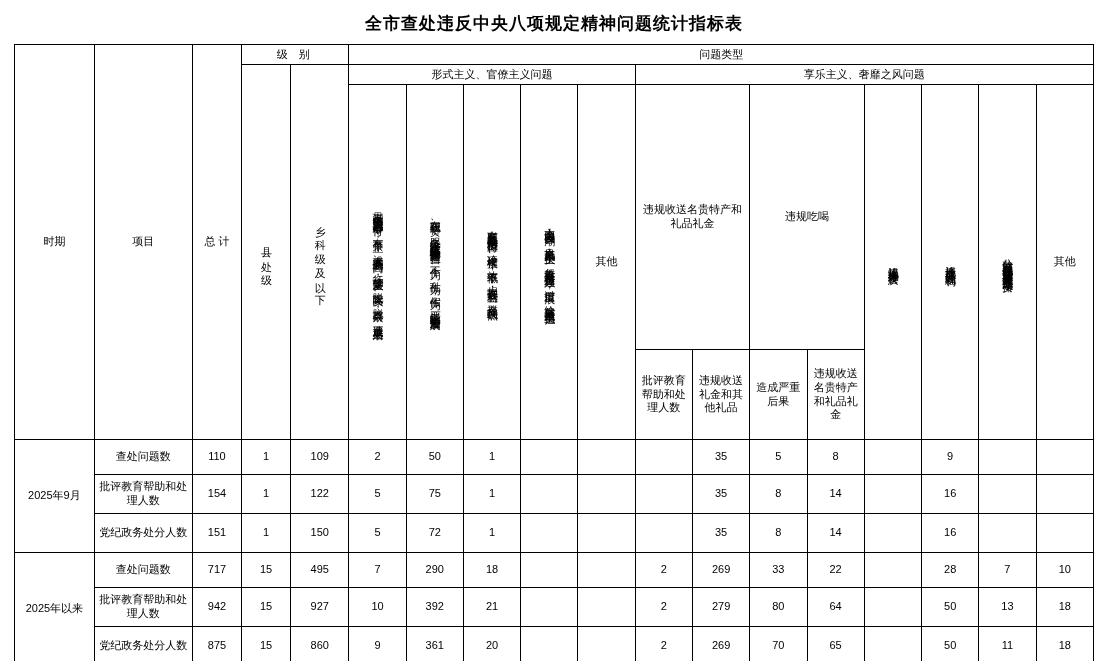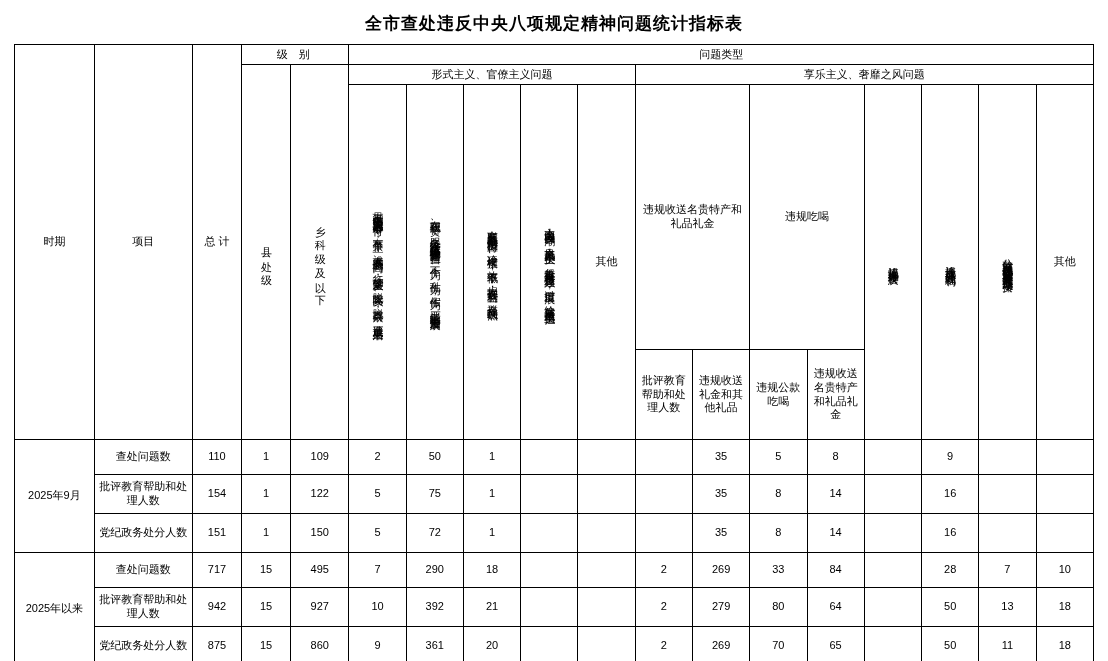--- a/index.html
+++ b/index.html
@@ -174,21 +174,21 @@
           <div class="vert-wrap">
               <span class="vert">公款旅游以及违规接受管理和服务对象等旅游活动安排</span>
             </div>
         </td>
         <td rowspan="2">其他</td>
       </tr>
 
       <tr style="height:90px;">
         <td>批评教育帮助和处理人数</td>
         <td>违规收送礼金和其他礼品</td>
-        <td>违规公款吃喝</td>
+        <td>造成严重后果</td>
         <td>违规收送名贵特产和礼品礼金</td>
       </tr>
 
       <tr class="row-data">
         <td rowspan="3" class="period-cell">2025年9月</td>
         <td>查处问题数</td>
         <td class="num">110</td>
         <td class="num">1</td>
         <td class="num">109</td>
         <td class="num">2</td>
@@ -251,21 +251,21 @@
         <td class="num">15</td>
         <td class="num">495</td>
         <td class="num">7</td>
         <td class="num">290</td>
         <td class="num">18</td>
         <td class="num"></td>
         <td class="num"></td>
         <td class="num">2</td>
         <td class="num">269</td>
         <td class="num">33</td>
-        <td class="num">84</td>
+        <td class="num">22</td>
         <td class="num"></td>
         <td class="num">28</td>
         <td class="num">7</td>
         <td class="num">10</td>
       </tr>
       <tr class="row-data2">
         <td>批评教育帮助和处理人数</td>
         <td class="num">942</td>
         <td class="num">15</td>
         <td class="num">927</td>

